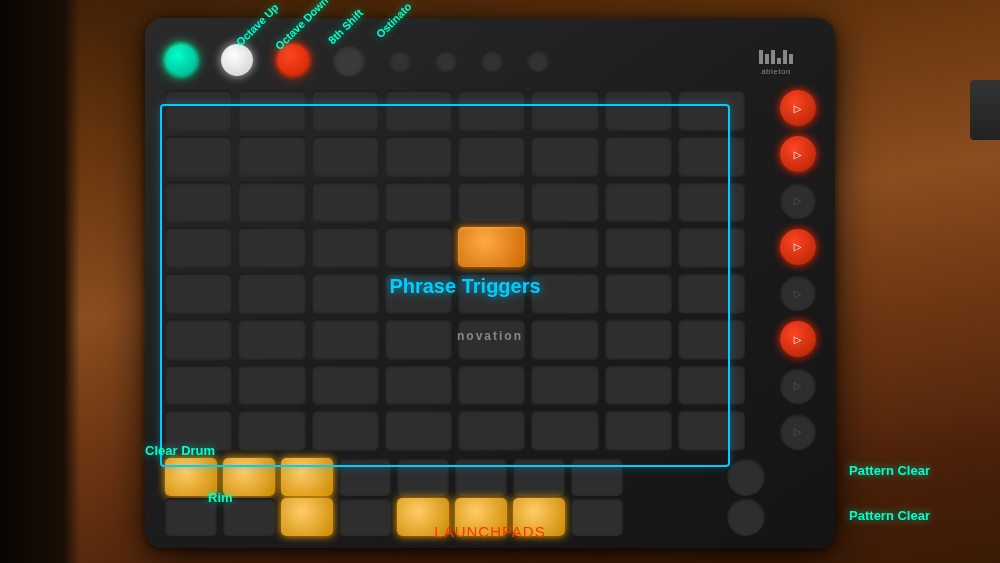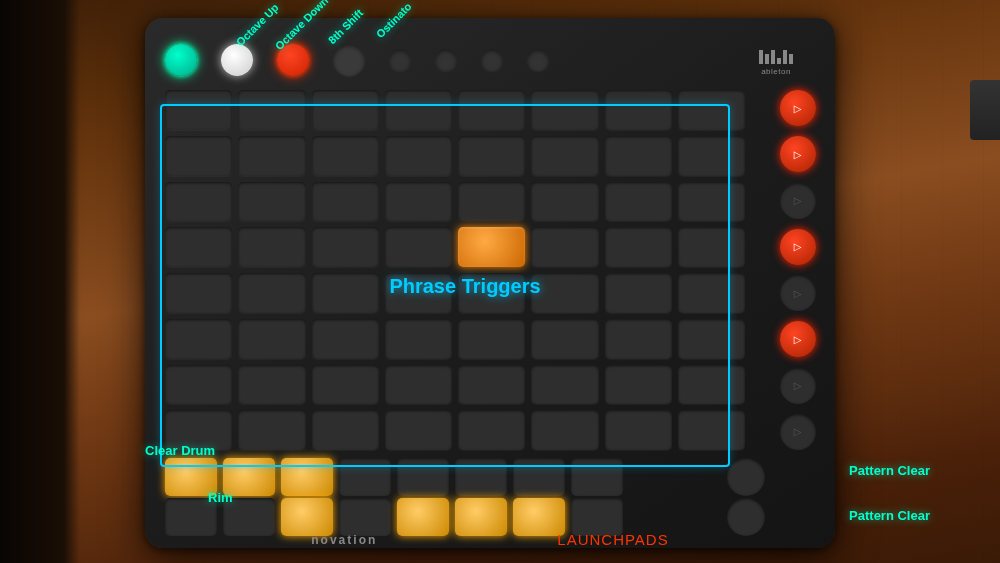--- a/index.html
+++ b/index.html
@@ -440,21 +440,21 @@
     <div class="bottom-pad lit-warm"></div>
     <div class="bottom-pad"></div>
     <div class="bottom-pad lit-warm"></div>
     <div class="bottom-pad lit-warm"></div>
     <div class="bottom-pad lit-warm"></div>
     <div class="bottom-pad"></div>
     <div style="flex:1;"></div>
     <div class="bottom-pad circle"></div>
   </div>
 
-  <div style="position:absolute;bottom:0;left:50%;transform:translateX(-50%);display:flex;gap:180px;align-items:center;">
+  <div style="position:absolute;bottom:8px;left:50%;transform:translateX(-50%);display:flex;gap:180px;align-items:center;flex-direction:column;">
     <div class="novation-text">novation</div>
     <div class="launchpad-text">
       <span>LAUNCHPAD</span><span style="color:#ff3300;">S</span>
     </div>
   </div>
 </div>
 
 <div class="phrase-box">
   <div class="phrase-label">Phrase Triggers</div>
 </div>

